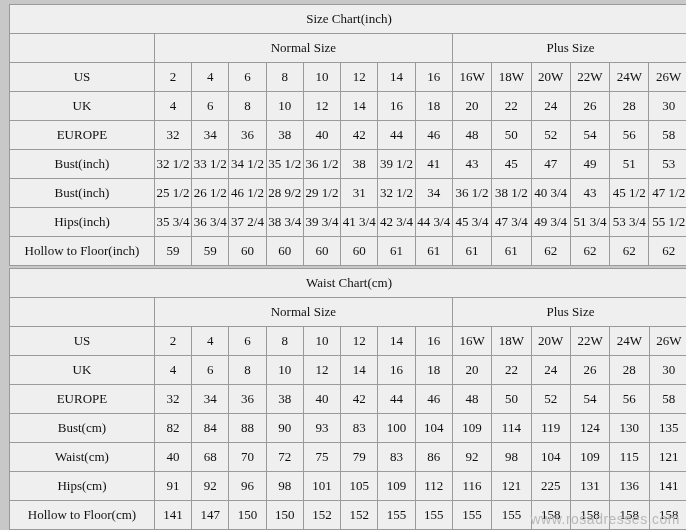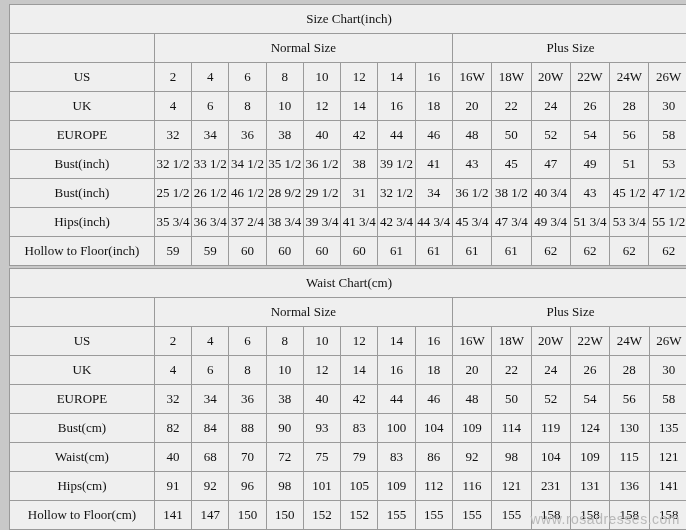--- a/index.html
+++ b/index.html
@@ -321,21 +321,21 @@
           <td>91</td>
           <td>92</td>
           <td>96</td>
           <td>98</td>
           <td>101</td>
           <td>105</td>
           <td>109</td>
           <td>112</td>
           <td>116</td>
           <td>121</td>
-          <td>231</td>
+          <td>225</td>
           <td>131</td>
           <td>136</td>
           <td>141</td>
         </tr>
         <tr class="tall">
           <td class="rowlabel">Hollow to Floor(cm)</td>
           <td>141</td>
           <td>147</td>
           <td>150</td>
           <td>150</td>

